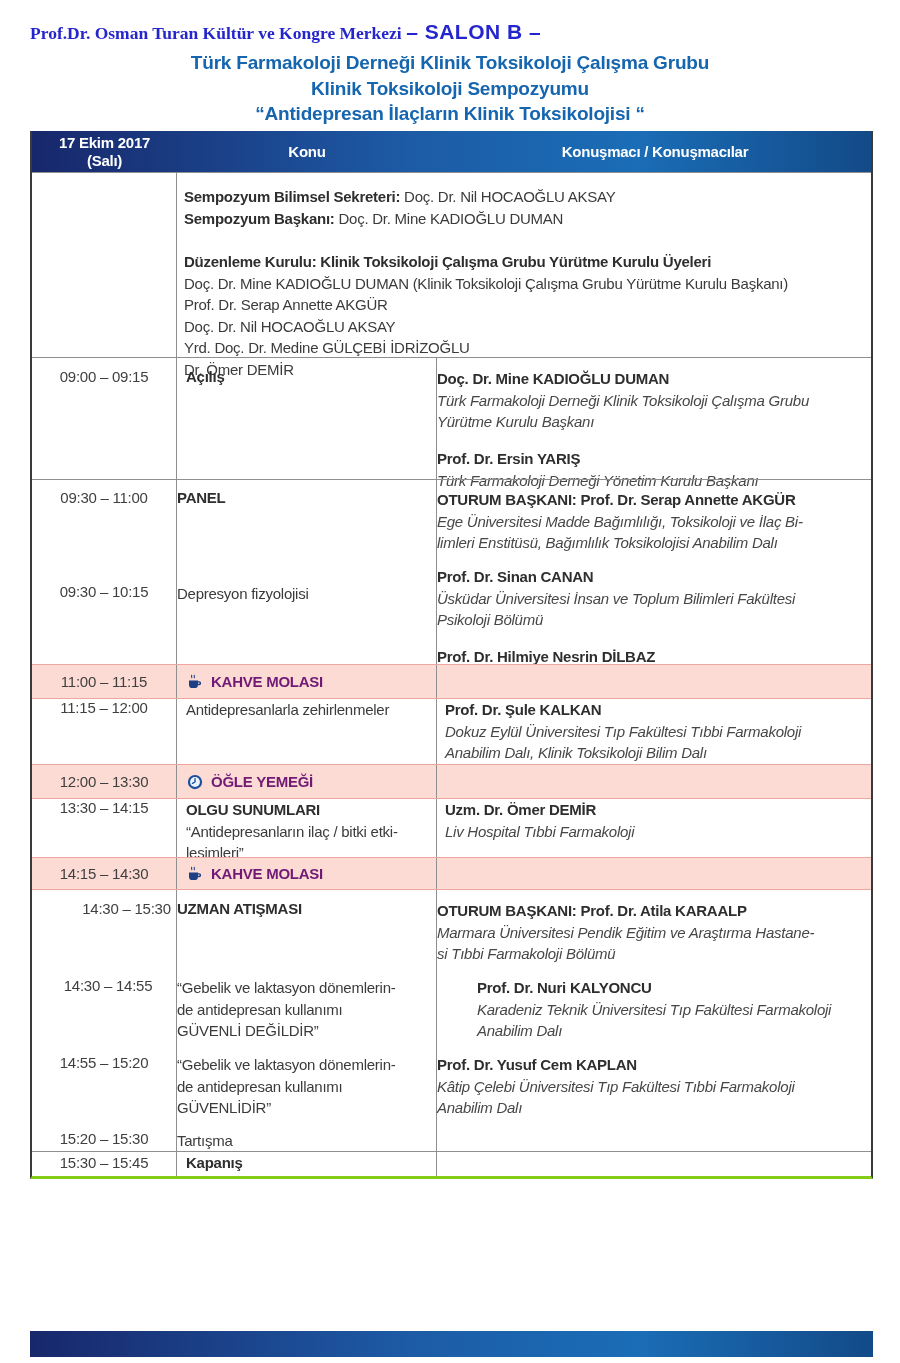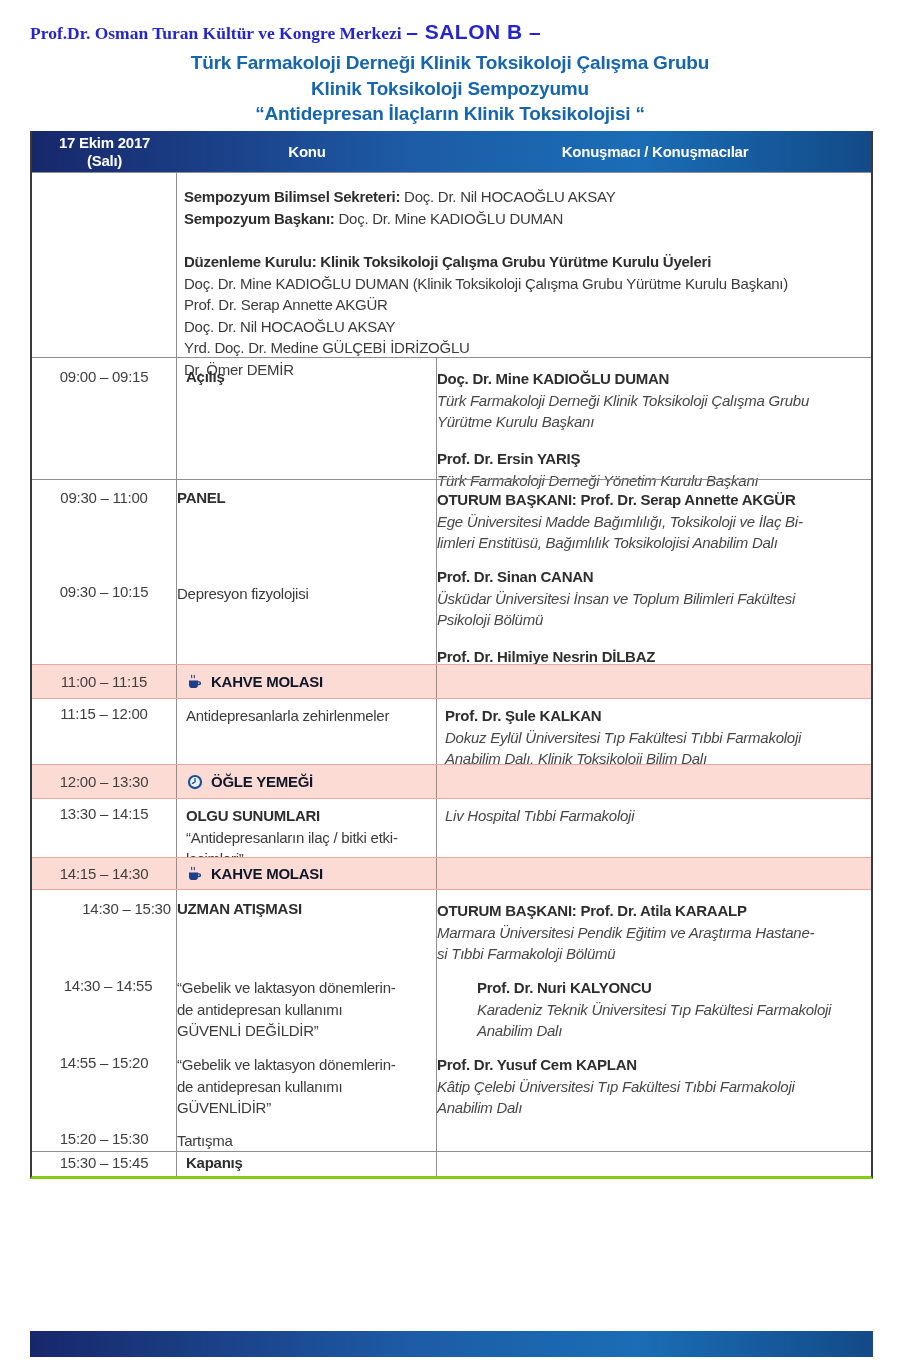--- a/index.html
+++ b/index.html
@@ -42,29 +42,29 @@
   .row-info    { height:185px; }
   .row-info .cell { padding-top:13px; }
   .row-acilis  { height:122px; }
   .row-panel   { height:185px; }
   .row-zehir   { height:66px; }
   .row-olgu    { height:59px; }
   .row-uzman   { height:262px; }
   .row-kapanis { height:25px; }
 
   .pad-top { padding-top:10px; }
-  .pad-top-sm { padding-top:6px; }
+  .pad-top-sm { }
 
   
   .row-break { height:34px; background:#fcdbd4; border-top:1px solid #eda79e; align-items:center; }
   .row-break + .row { border-top:1px solid #eda79e; }
   .row-break .c1, .row-break .c2 { align-self:stretch; display:flex; align-items:center; }
   .row-break .c1 { justify-content:center; }
   .row-break2 { height:32px; }
-  .break-label { display:flex; align-items:center; gap:7px; font-weight:bold; color:#0f172a; }
+  .break-label { display:flex; align-items:center; gap:7px; font-weight:bold; color:#701a75; }
   .icon { display:inline-flex; width:18px; height:18px; }
 
   .footer-bar { position:absolute; top:1331px; left:30px; width:843px; height:26px;
     background:linear-gradient(to right,#18276b 0%,#1d5ba6 45%,#1a6db6 72%,#134a88 100%); }
 </style>
 </head>
 <body>
 
 <div class="page">
 
@@ -193,20 +193,21 @@
     </div>
 
     <div class="row row-olgu">
       <div class="c1 pad-top-sm time">13:30 – 14:15</div>
       <div class="c2 pad-top-sm">
         <div class="b lh">OLGU SUNUMLARI</div>
         <div class="ml">“Antidepresanların ilaç / bitki etki-
 leşimleri”</div>
       </div>
       <div class="c3 pad-top-sm">
+        <div class="b lh">Uzm. Dr. Ömer DEMİR</div>
         <div class="i ml">Liv Hospital Tıbbi Farmakoloji</div>
       </div>
     </div>
 
     <div class="row row-break row-break2">
       <div class="c1 time">14:15 – 14:30</div>
       <div class="c2">
         <span class="break-label">
           <span class="icon">
             <svg viewBox="0 0 24 24" width="18" height="18">

